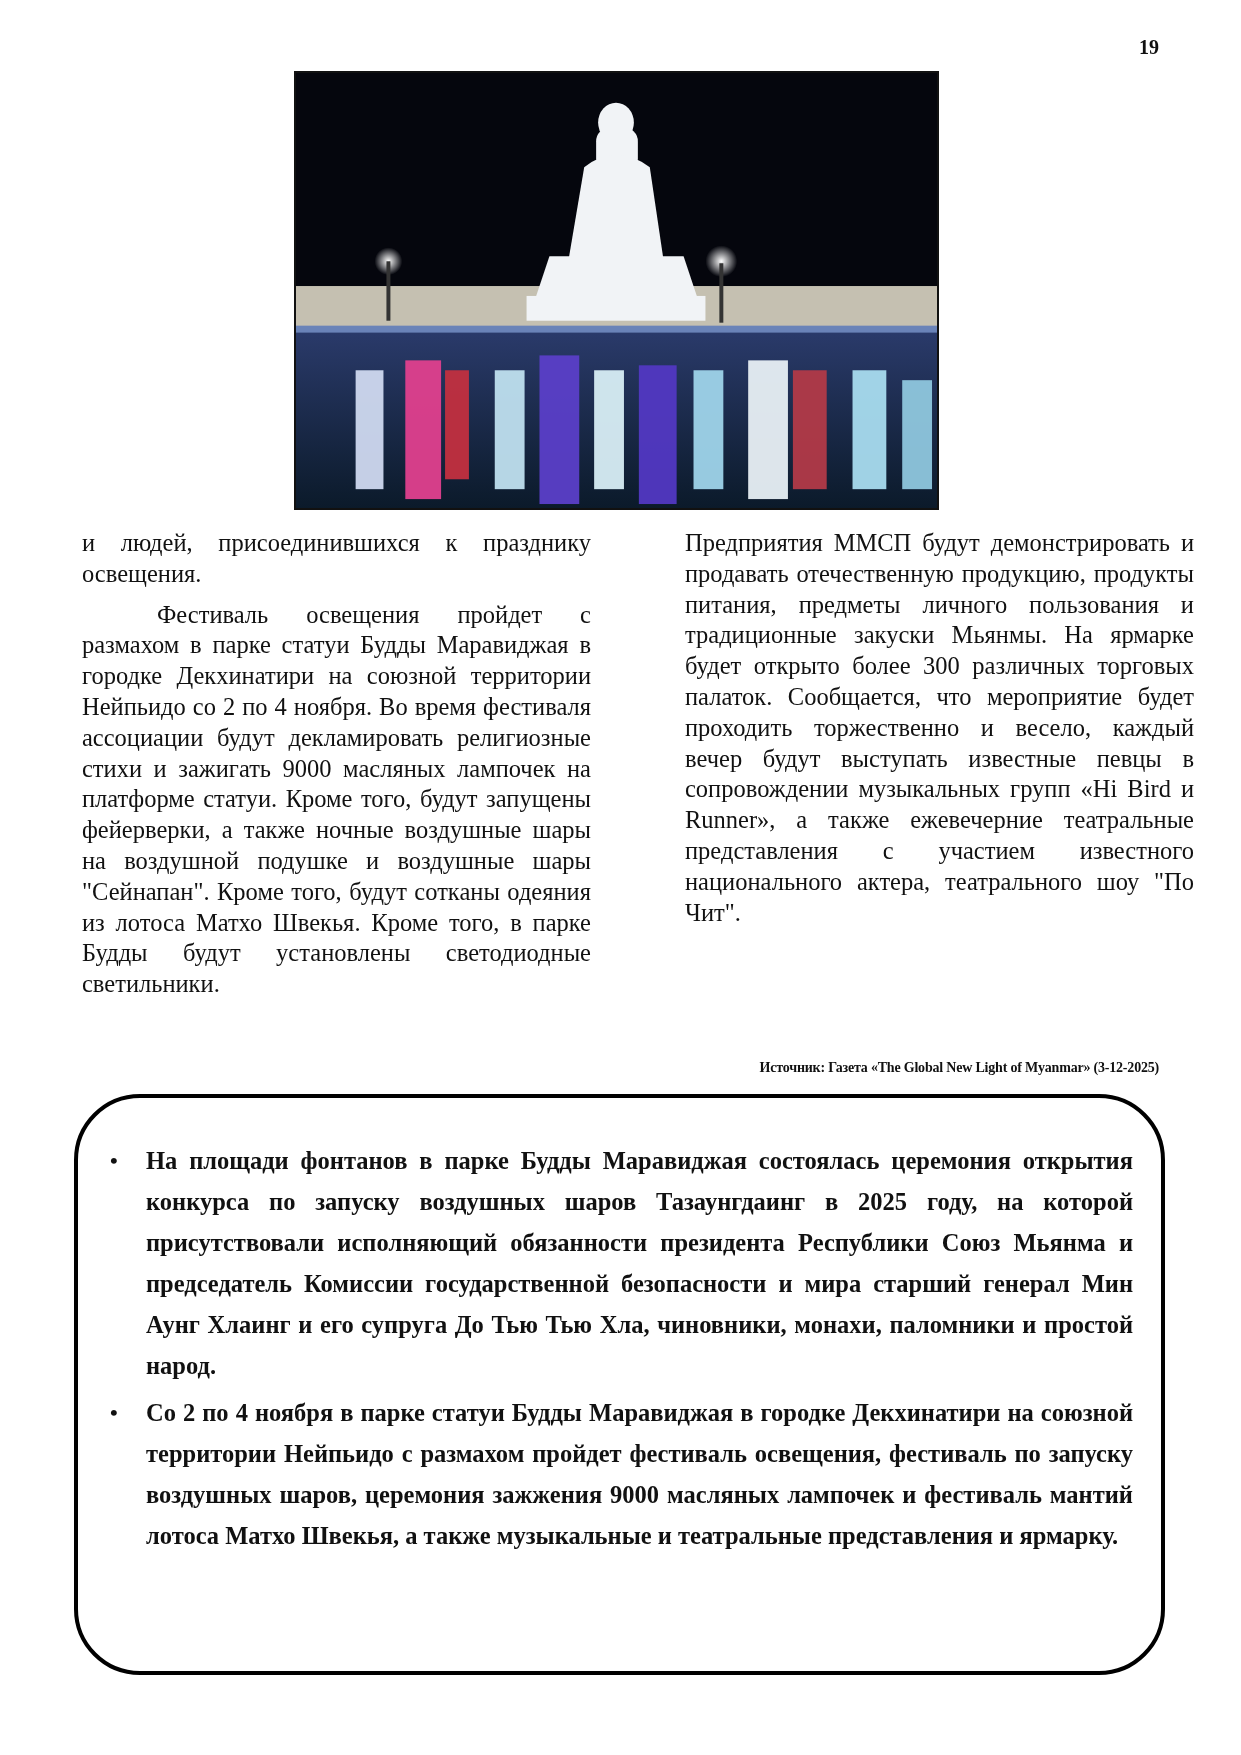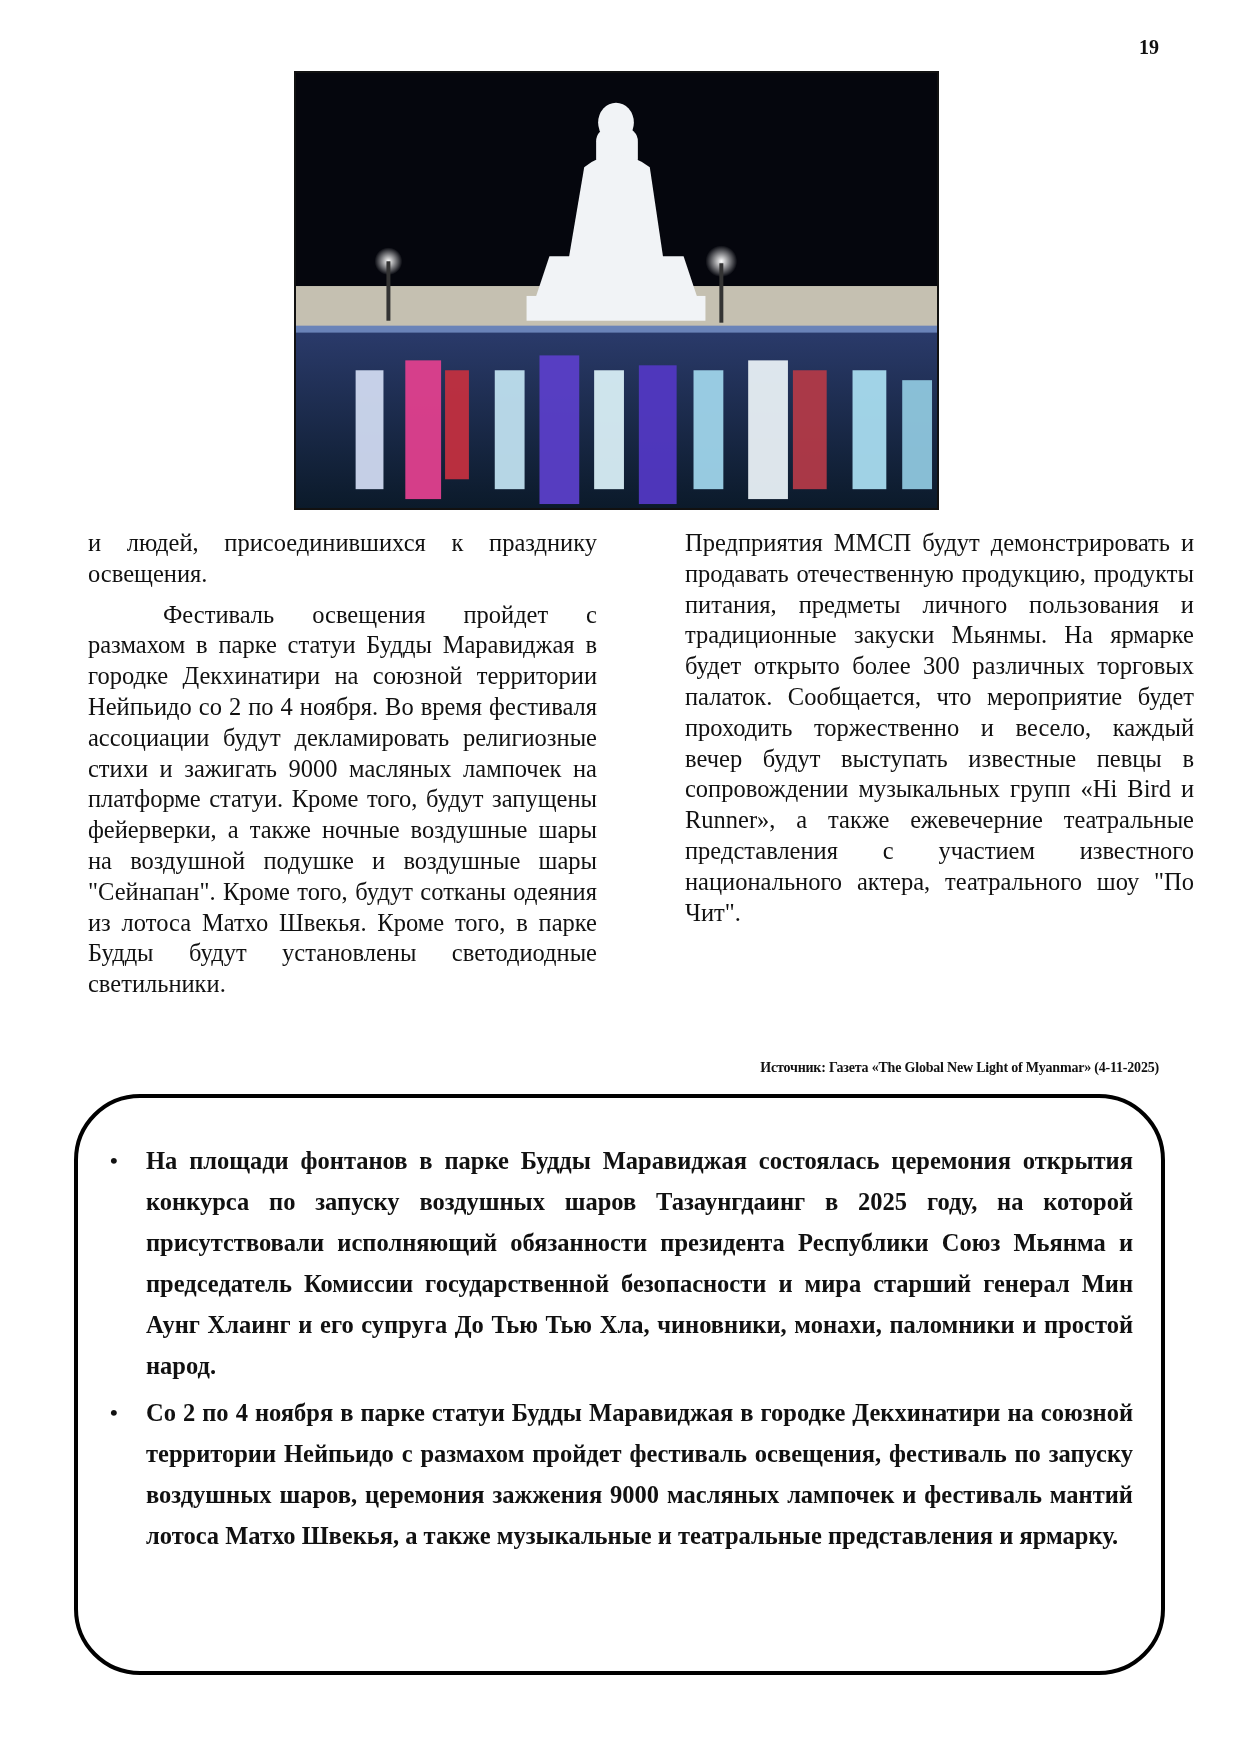--- a/index.html
+++ b/index.html
@@ -6,21 +6,21 @@
   body { width: 1241px; height: 1755px; position: relative; overflow: hidden;
          font-family: "Liberation Serif", "DejaVu Serif", serif; color: #111; }
   .page-number { position: absolute; top: 36px; right: 82px; font-weight: bold; font-size: 20px; }
   .photo { position: absolute; left: 294px; top: 71px; width: 645px; height: 439px;
            border: 2px solid #111; box-sizing: border-box; overflow: hidden;
            background: #05060d; }
   .photo svg { display: block; width: 100%; height: 100%; }
   .col { position: absolute; top: 528px; width: 509px; font-size: 24.5px; line-height: 30.8px;
          text-align: justify; }
   .col p { margin: 0; }
-  .col-left { left: 88px; font-family: Liberation Serif, serif; }
+  .col-left { left: 82px; font-family: Liberation Serif, serif; }
   .col-right { left: 640px; margin-left: 45px; }
   .col-left p.indent { text-indent: 75px; margin-top: 10px; }
   .col-left p.last { text-align-last: justify; }
   .source { position: absolute; top: 1060px; right: 82px; font-weight: bold; font-size: 14px;
             letter-spacing: -0.2px; }
   .summary-box { position: absolute; left: 74px; top: 1094px; width: 1091px; height: 581px;
                  border: 4px solid #000; border-radius: 66px; box-sizing: border-box; }
   .summary-box ul { margin: 0; padding: 0; list-style: none; position: absolute; left: 30px; top: 42px; right: 28px; }
   .summary-box li { position: relative; padding-left: 38px; font-weight: bold; font-size: 24.5px;
                     line-height: 41px; text-align: justify; margin-bottom: 6px; }
@@ -81,21 +81,21 @@
 
 <div class="col col-left">
   <p>и людей, присоединившихся к празднику освещения.</p>
   <p class="indent last">Фестиваль освещения пройдет с размахом в парке статуи Будды Маравиджая в городке Декхинатири на союзной территории Нейпьидо со 2 по 4 ноября. Во время фестиваля ассоциации будут декламировать религиозные стихи и зажигать 9000 масляных лампочек на платформе статуи. Кроме того, будут запущены фейерверки, а также ночные воздушные шары на воздушной подушке и воздушные шары "Сейнапан". Кроме того, будут сотканы одеяния из лотоса Матхо Швекья. Кроме того, в парке Будды будут установлены светодиодные светильники.</p>
 </div>
 
 <div class="col col-right">
   <p>Предприятия ММСП будут демонстрировать и продавать отечественную продукцию, продукты питания, предметы личного пользования и традиционные закуски Мьянмы. На ярмарке будет открыто более 300 различных торговых палаток. Сообщается, что мероприятие будет проходить торжественно и весело, каждый вечер будут выступать известные певцы в сопровождении музыкальных групп «Hi Bird и Runner», а также ежевечерние театральные представления с участием известного национального актера, театрального шоу "По Чит".</p>
 </div>
 
-<div class="source">Источник: Газета «The Global New Light of Myanmar» (4-11-2025)</div>
+<div class="source">Источник: Газета «The Global New Light of Myanmar» (3-12-2025)</div>
 
 <div class="summary-box">
   <ul>
     <li>
       <span class="bullet">•</span>
       <span>На площади фонтанов в парке Будды Маравиджая состоялась церемония открытия конкурса по запуску воздушных шаров Тазаунгдаинг в 2025 году, на которой присутствовали исполняющий обязанности президента Республики Союз Мьянма и председатель Комиссии государственной безопасности и мира старший генерал Мин Аунг Хлаинг и его супруга До Тью Тью Хла, чиновники, монахи, паломники и простой народ.</span>
     </li>
     <li>
       <span class="bullet">•</span>
       <span>Со 2 по 4 ноября в парке статуи Будды Маравиджая в городке Декхинатири на союзной территории Нейпьидо с размахом пройдет фестиваль освещения, фестиваль по запуску воздушных шаров, церемония зажжения 9000 масляных лампочек и фестиваль мантий лотоса Матхо Швекья, а также музыкальные и театральные представления и ярмарку.</span>

